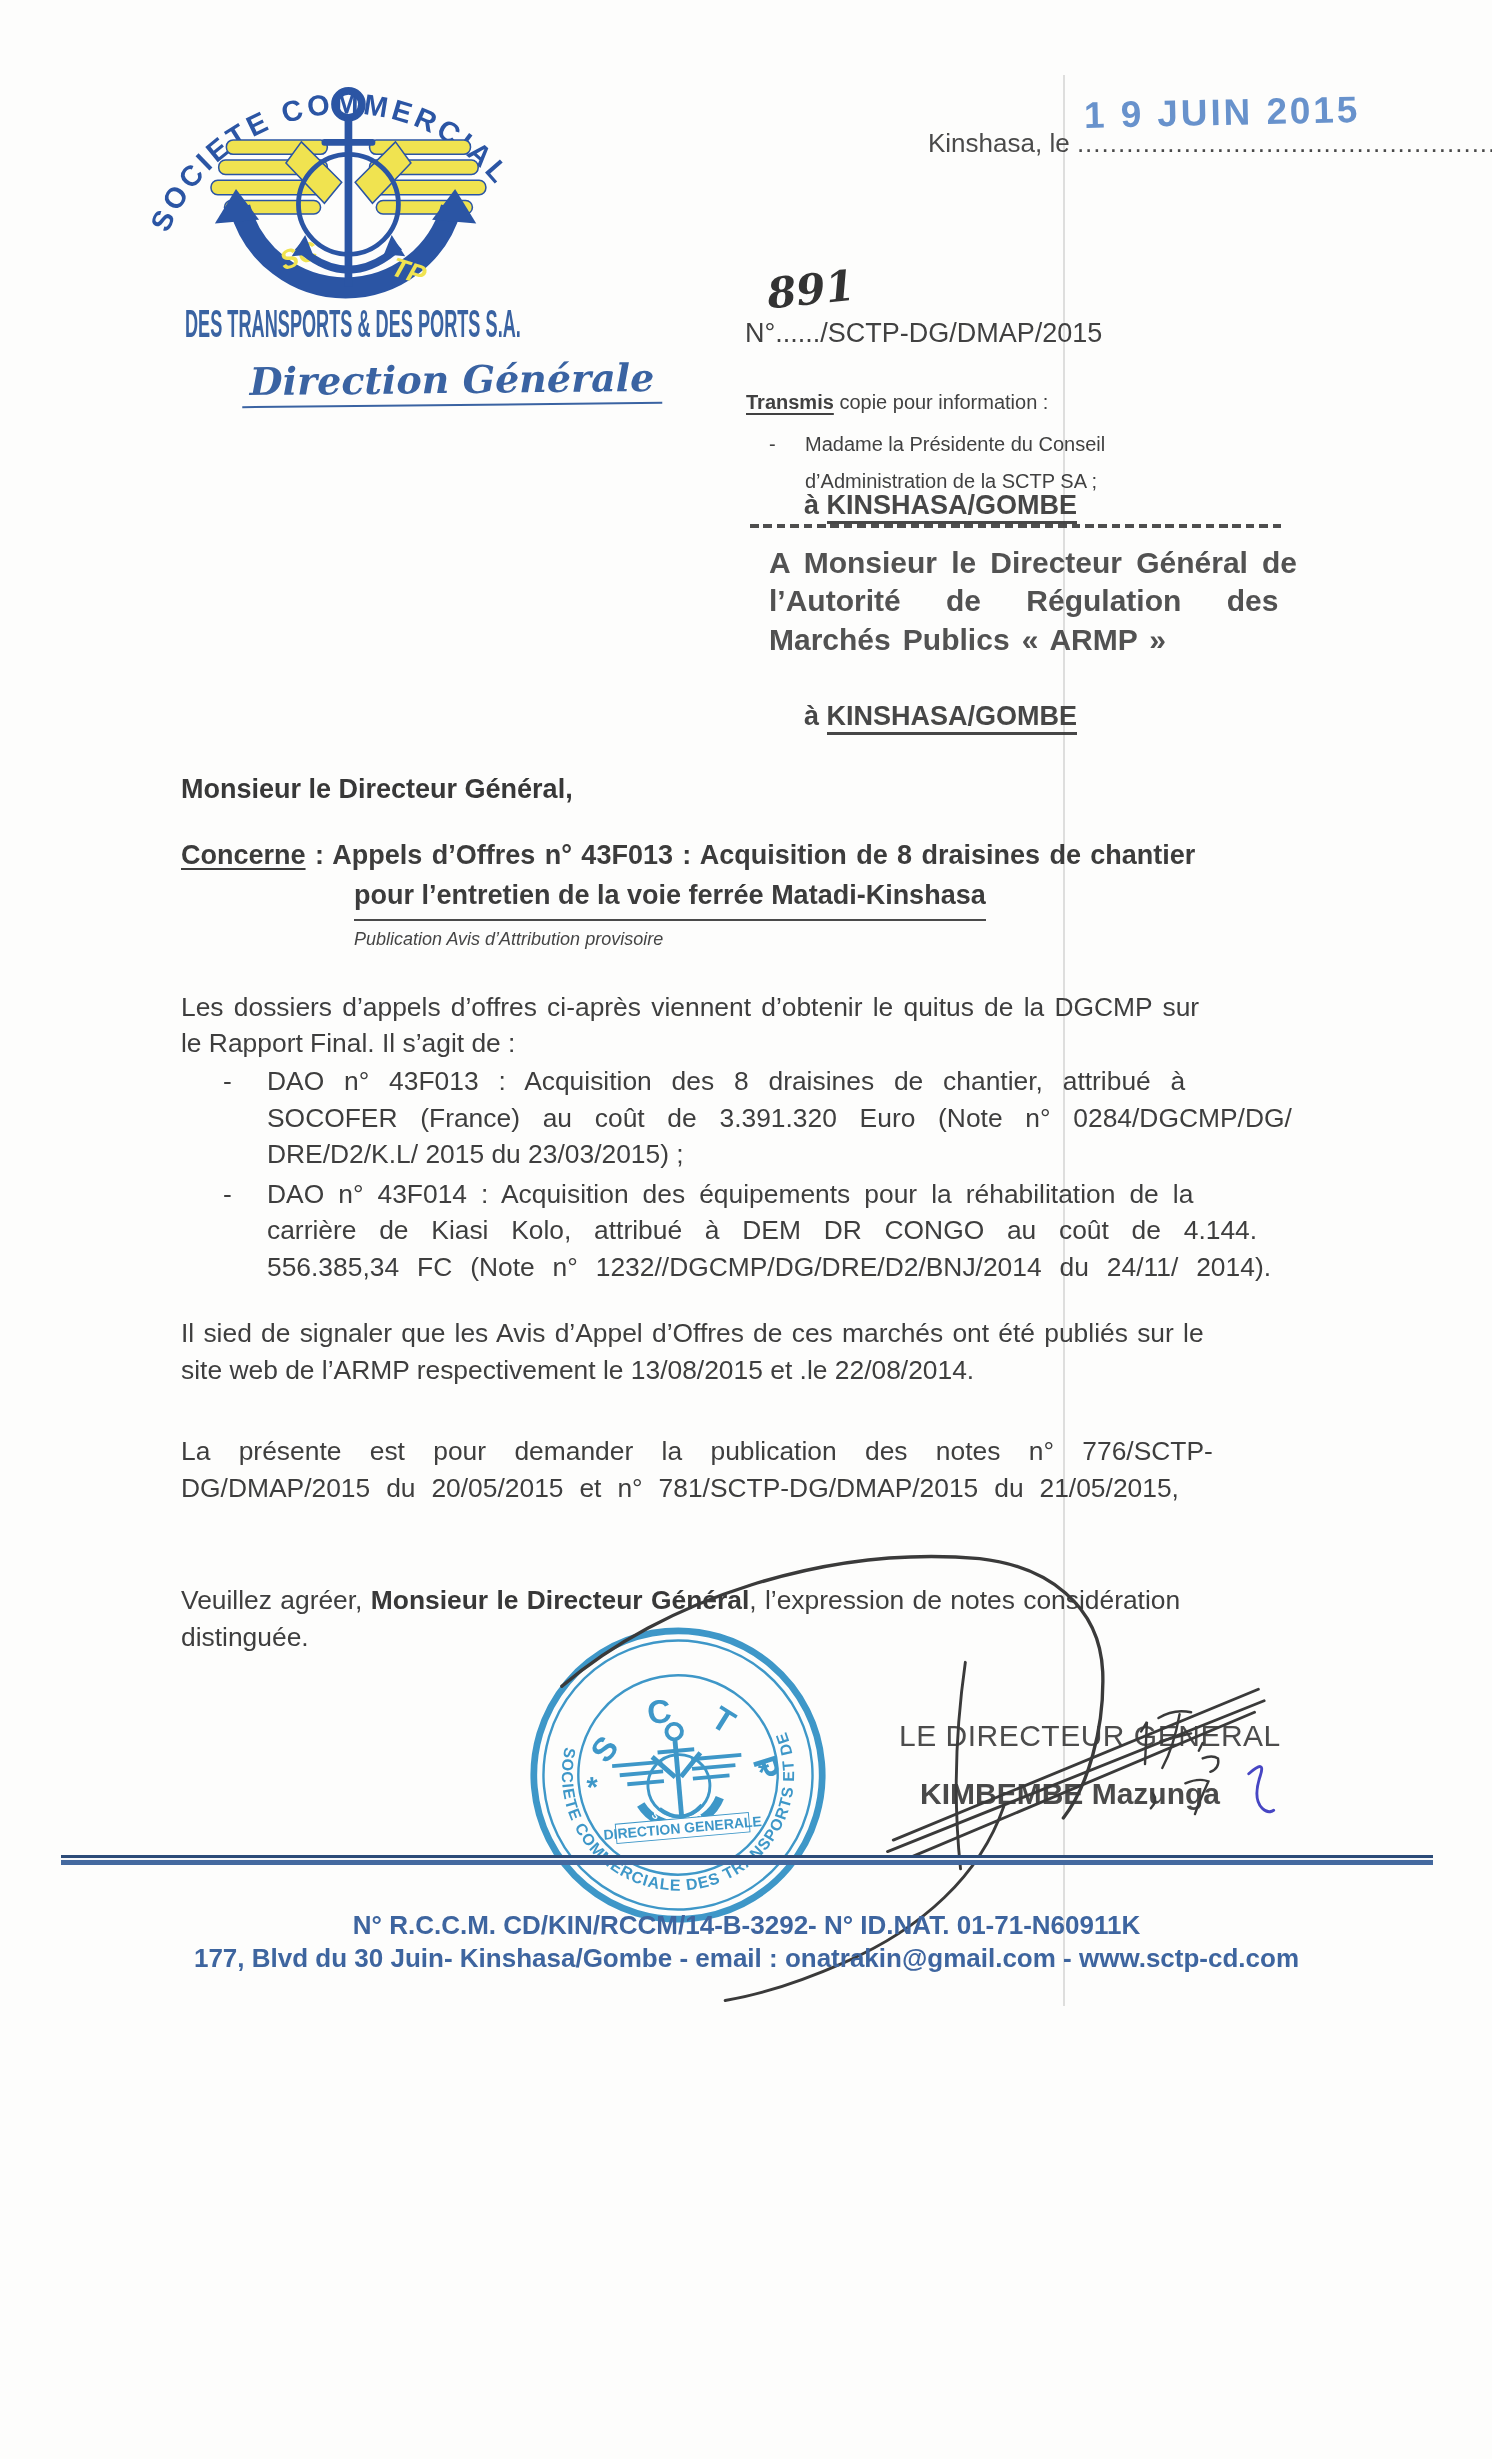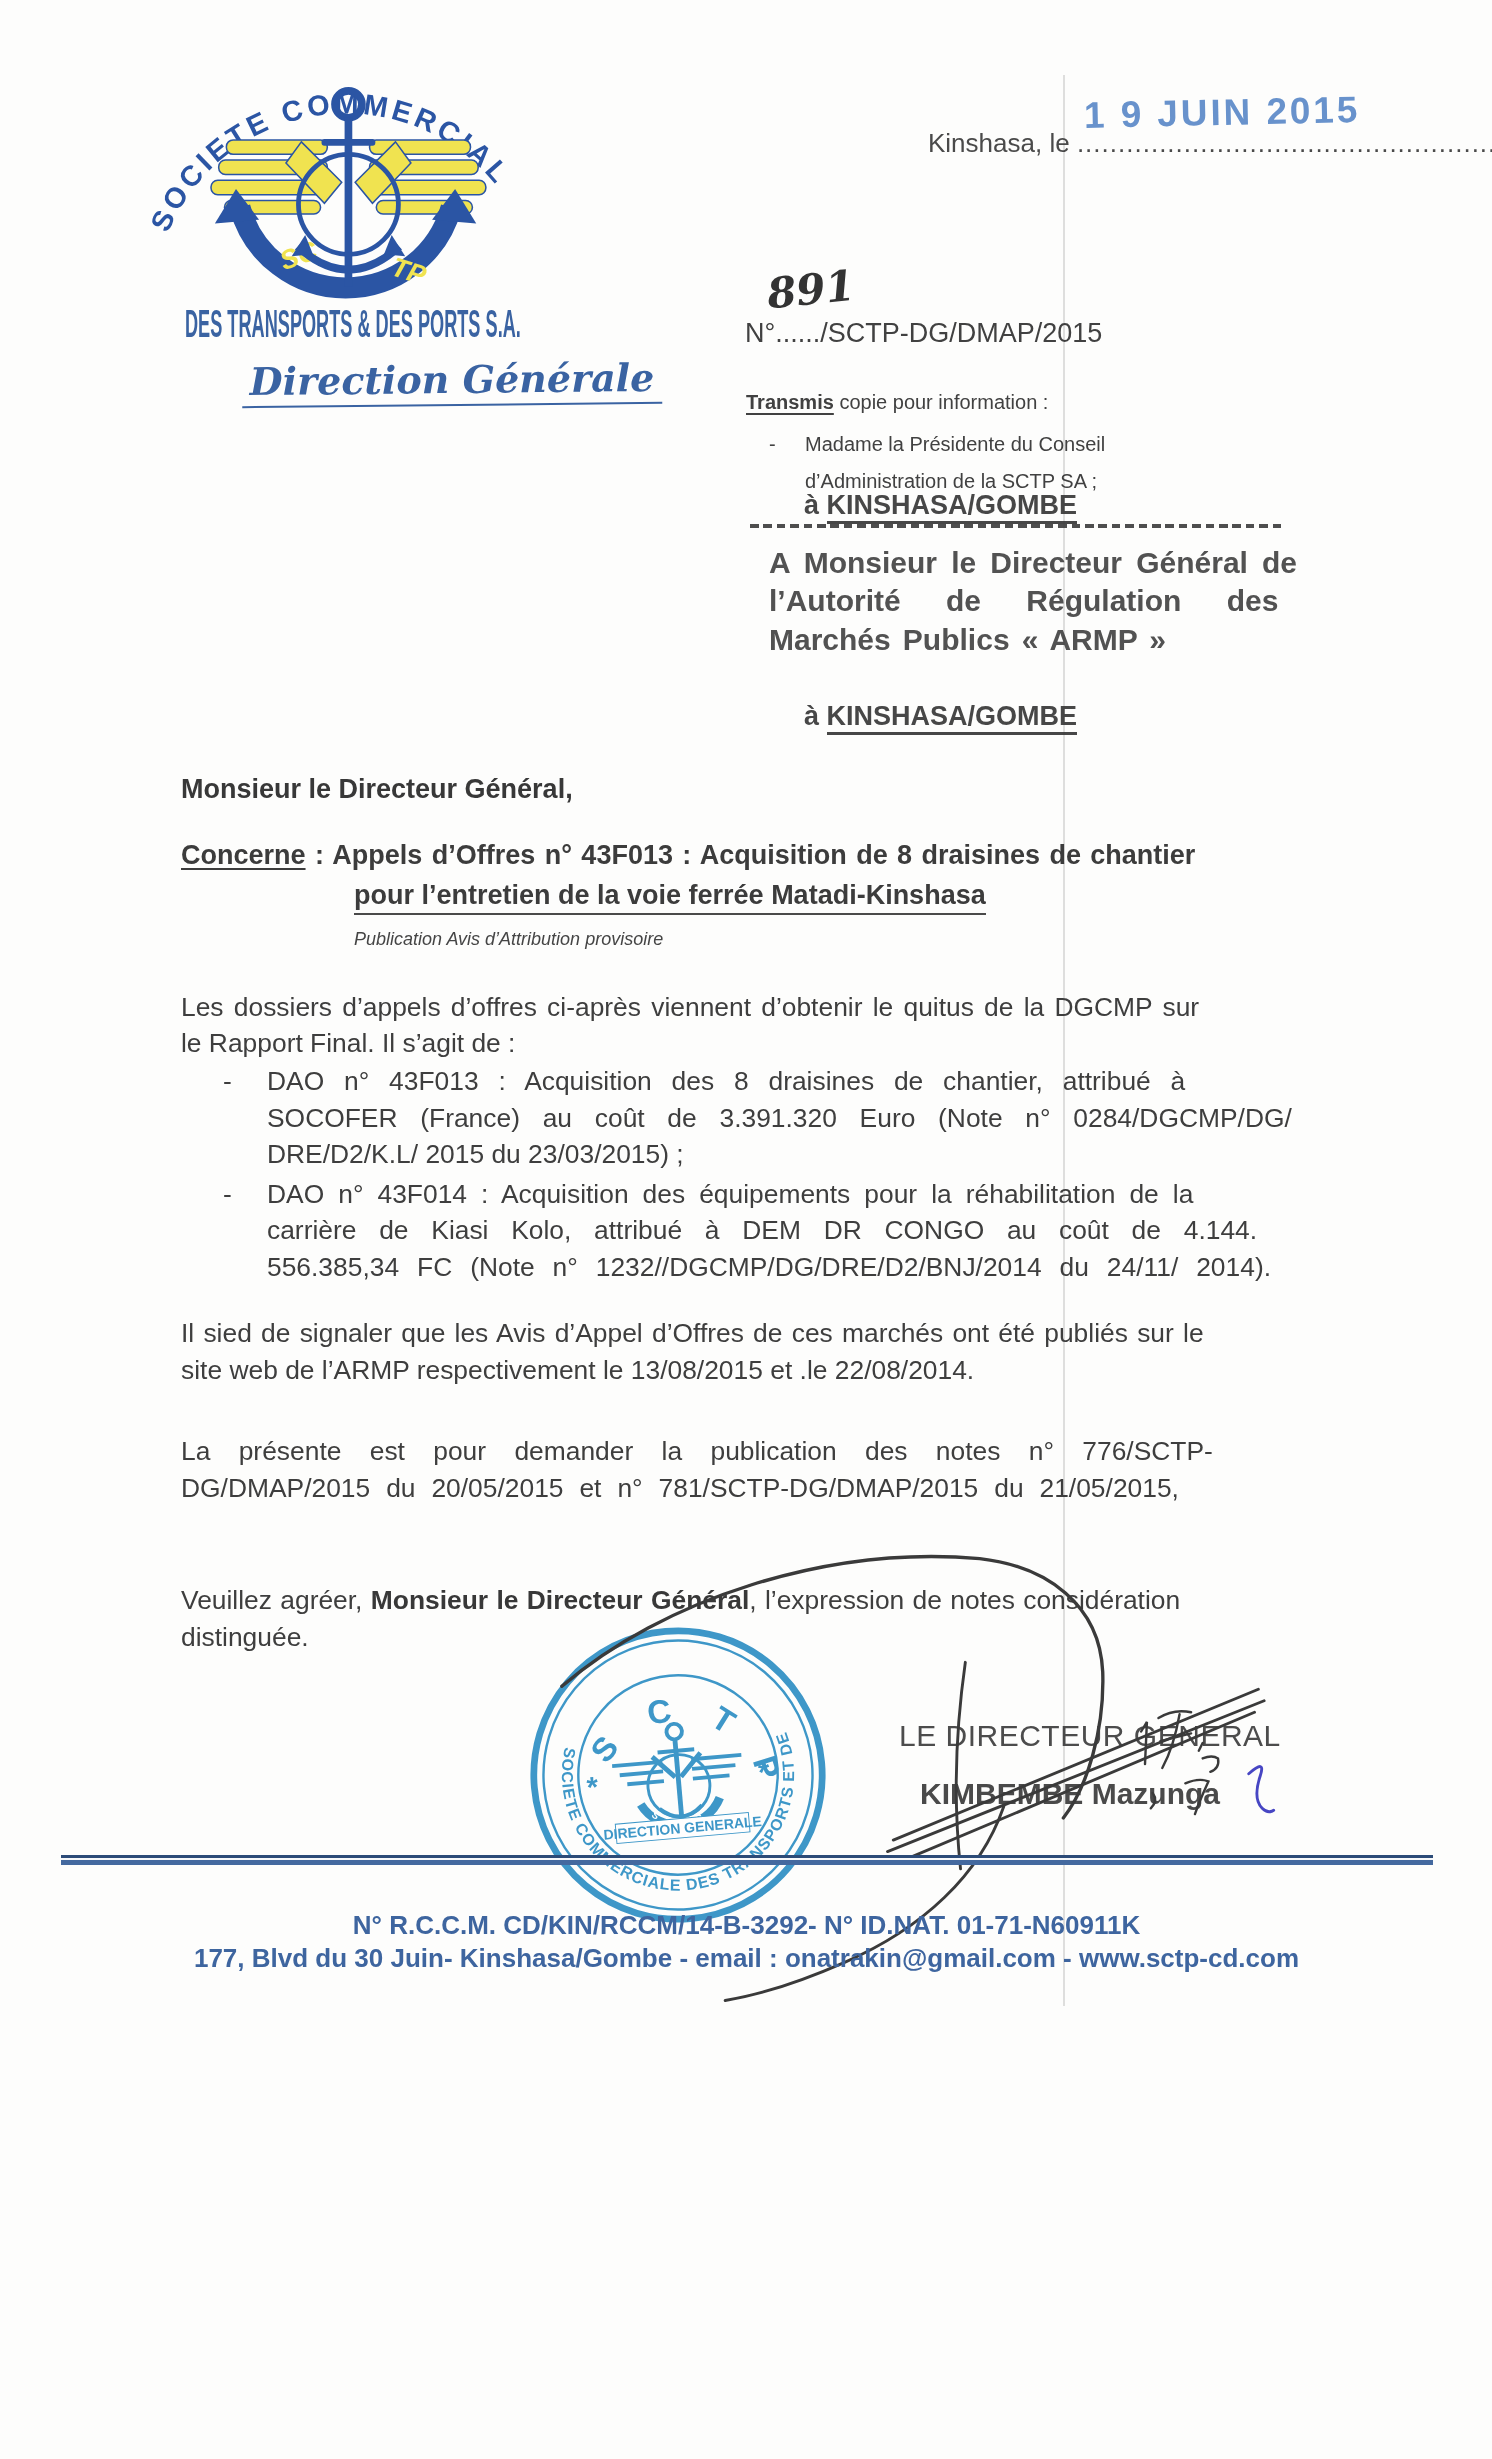--- a/index.html
+++ b/index.html
@@ -132,21 +132,21 @@
   <div class="abs city-line" style="left:804px;top:701px">
     <span>à </span><span class="city-underline">KINSHASA/GOMBE</span>
   </div>
 
   <div class="abs body-line b" style="left:181px;top:772px;font-size:27px;color:#383838">Monsieur le Directeur Général,</div>
 
   <div class="abs subject-line" style="left:181px;top:840px;word-spacing:1.9px">
     <span class="u-label">Concerne</span><span> : </span><span>Appels d’Offres n° 43F013 : Acquisition de 8 draisines de chantier</span>
   </div>
   <div class="abs subject-line" style="left:354px;top:880px">
-    <span style="border-bottom:2.9px solid #4a4a4a;padding-bottom:2px;display:inline-block">pour l’entretien de la voie ferrée Matadi-Kinshasa</span>
+    <span style="border-bottom:2.9px solid #4a4a4a;padding-bottom:8px;display:inline-block">pour l’entretien de la voie ferrée Matadi-Kinshasa</span>
   </div>
   <div class="abs body-line it" style="left:354px;top:922px;font-size:18px">Publication Avis d’Attribution provisoire</div>
 
   <div class="abs body-line" style="left:181px;top:990px;word-spacing:2.9px">Les dossiers d’appels d’offres ci-après viennent d’obtenir le quitus de la DGCMP sur</div>
   <div class="abs body-line" style="left:181px;top:1026px">le Rapport Final. Il s’agit de :</div>
 
   <div class="abs body-line" style="left:223px;top:1064px">-</div>
   <div class="abs body-line" style="left:267px;top:1064px;word-spacing:12.5px">DAO n° 43F013 : Acquisition des 8 draisines de chantier, attribué à</div>
   <div class="abs body-line" style="left:267px;top:1101px;word-spacing:15.4px">SOCOFER (France) au coût de 3.391.320 Euro (Note n° 0284/DGCMP/DG/</div>
   <div class="abs body-line" style="left:267px;top:1137px">DRE/D2/K.L/ 2015 du 23/03/2015) ;</div>

